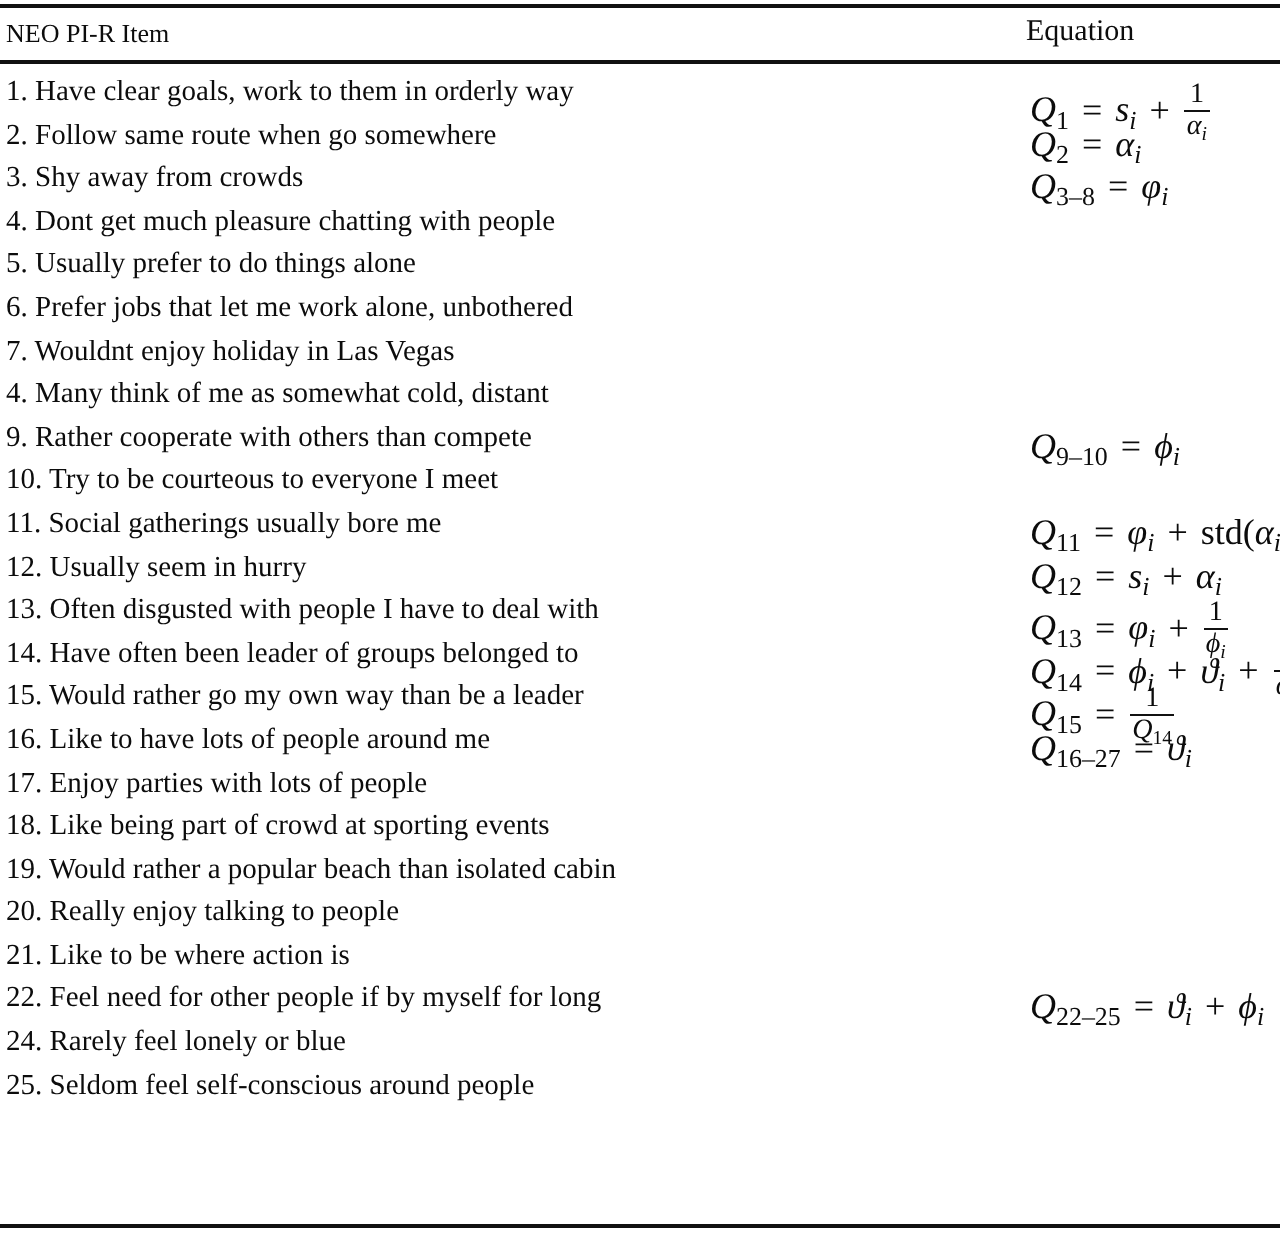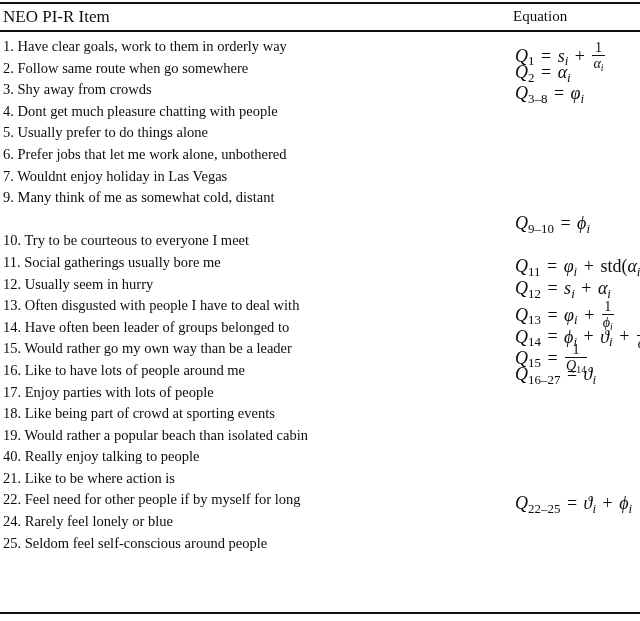--- a/index.html
+++ b/index.html
@@ -36,21 +36,21 @@
     position: absolute;
     top: 6px;
     left: 0;
     width: 640px;
     height: 22px;
   }
   .h-item {
     position: absolute;
     left: 3px;
     top: 0;
-    font-size: 17px;
+    font-size: 13px;
     line-height: 21px;
     white-space: nowrap;
   }
   .h-eq {
     position: absolute;
     left: 513px;
     top: 0;
     font-size: 15px;
     line-height: 21px;
     white-space: nowrap;
@@ -158,23 +158,24 @@
       <div class="row">
         <div class="item-cell">5. Usually prefer to do things alone</div>
       </div>
       <div class="row">
         <div class="item-cell">6. Prefer jobs that let me work alone, unbothered</div>
       </div>
       <div class="row">
         <div class="item-cell">7. Wouldnt enjoy holiday in Las Vegas</div>
       </div>
       <div class="row">
-        <div class="item-cell">9. Many think of me as somewhat cold, distant</div>
-      </div>
-      <div class="row">
+        <div class="item-cell">4. Many think of me as somewhat cold, distant</div>
+      </div>
+      <div class="row">
+        <div class="item-cell">9. Rather cooperate with others than compete</div>
         <div class="eq-cell" title="Q_{9-10} = ϕ_i"><span class="mi">Q</span><span class="sub">9–10</span><span class="mop"> = </span><span class="mi">ϕ</span><span class="sub-i">i</span></div>
       </div>
       <div class="row">
         <div class="item-cell">10. Try to be courteous to everyone I meet</div>
       </div>
       <div class="row">
         <div class="item-cell">11. Social gatherings usually bore me</div>
         <div class="eq-cell" title="Q_{11} = φ_i + std(α_i)"><span class="mi">Q</span><span class="sub">11</span><span class="mop"> = </span><span class="mi">φ</span><span class="sub-i">i</span><span class="mop"> + </span><span class="mupright">std(</span><span class="mi">α</span><span class="sub-i">i</span><span class="mupright">)</span></div>
       </div>
       <div class="row">
@@ -200,21 +201,21 @@
       <div class="row">
         <div class="item-cell">17. Enjoy parties with lots of people</div>
       </div>
       <div class="row">
         <div class="item-cell">18. Like being part of crowd at sporting events</div>
       </div>
       <div class="row">
         <div class="item-cell">19. Would rather a popular beach than isolated cabin</div>
       </div>
       <div class="row">
-        <div class="item-cell">40. Really enjoy talking to people</div>
+        <div class="item-cell">20. Really enjoy talking to people</div>
       </div>
       <div class="row">
         <div class="item-cell">21. Like to be where action is</div>
       </div>
       <div class="row">
         <div class="item-cell">22. Feel need for other people if by myself for long</div>
         <div class="eq-cell" title="Q_{22-25} = ϑ_i + ϕ_i"><span class="mi">Q</span><span class="sub">22–25</span><span class="mop"> = </span><span class="mi">ϑ</span><span class="sub-i">i</span><span class="mop"> + </span><span class="mi">ϕ</span><span class="sub-i">i</span></div>
       </div>
       <div class="row">
         <div class="item-cell">24. Rarely feel lonely or blue</div>

